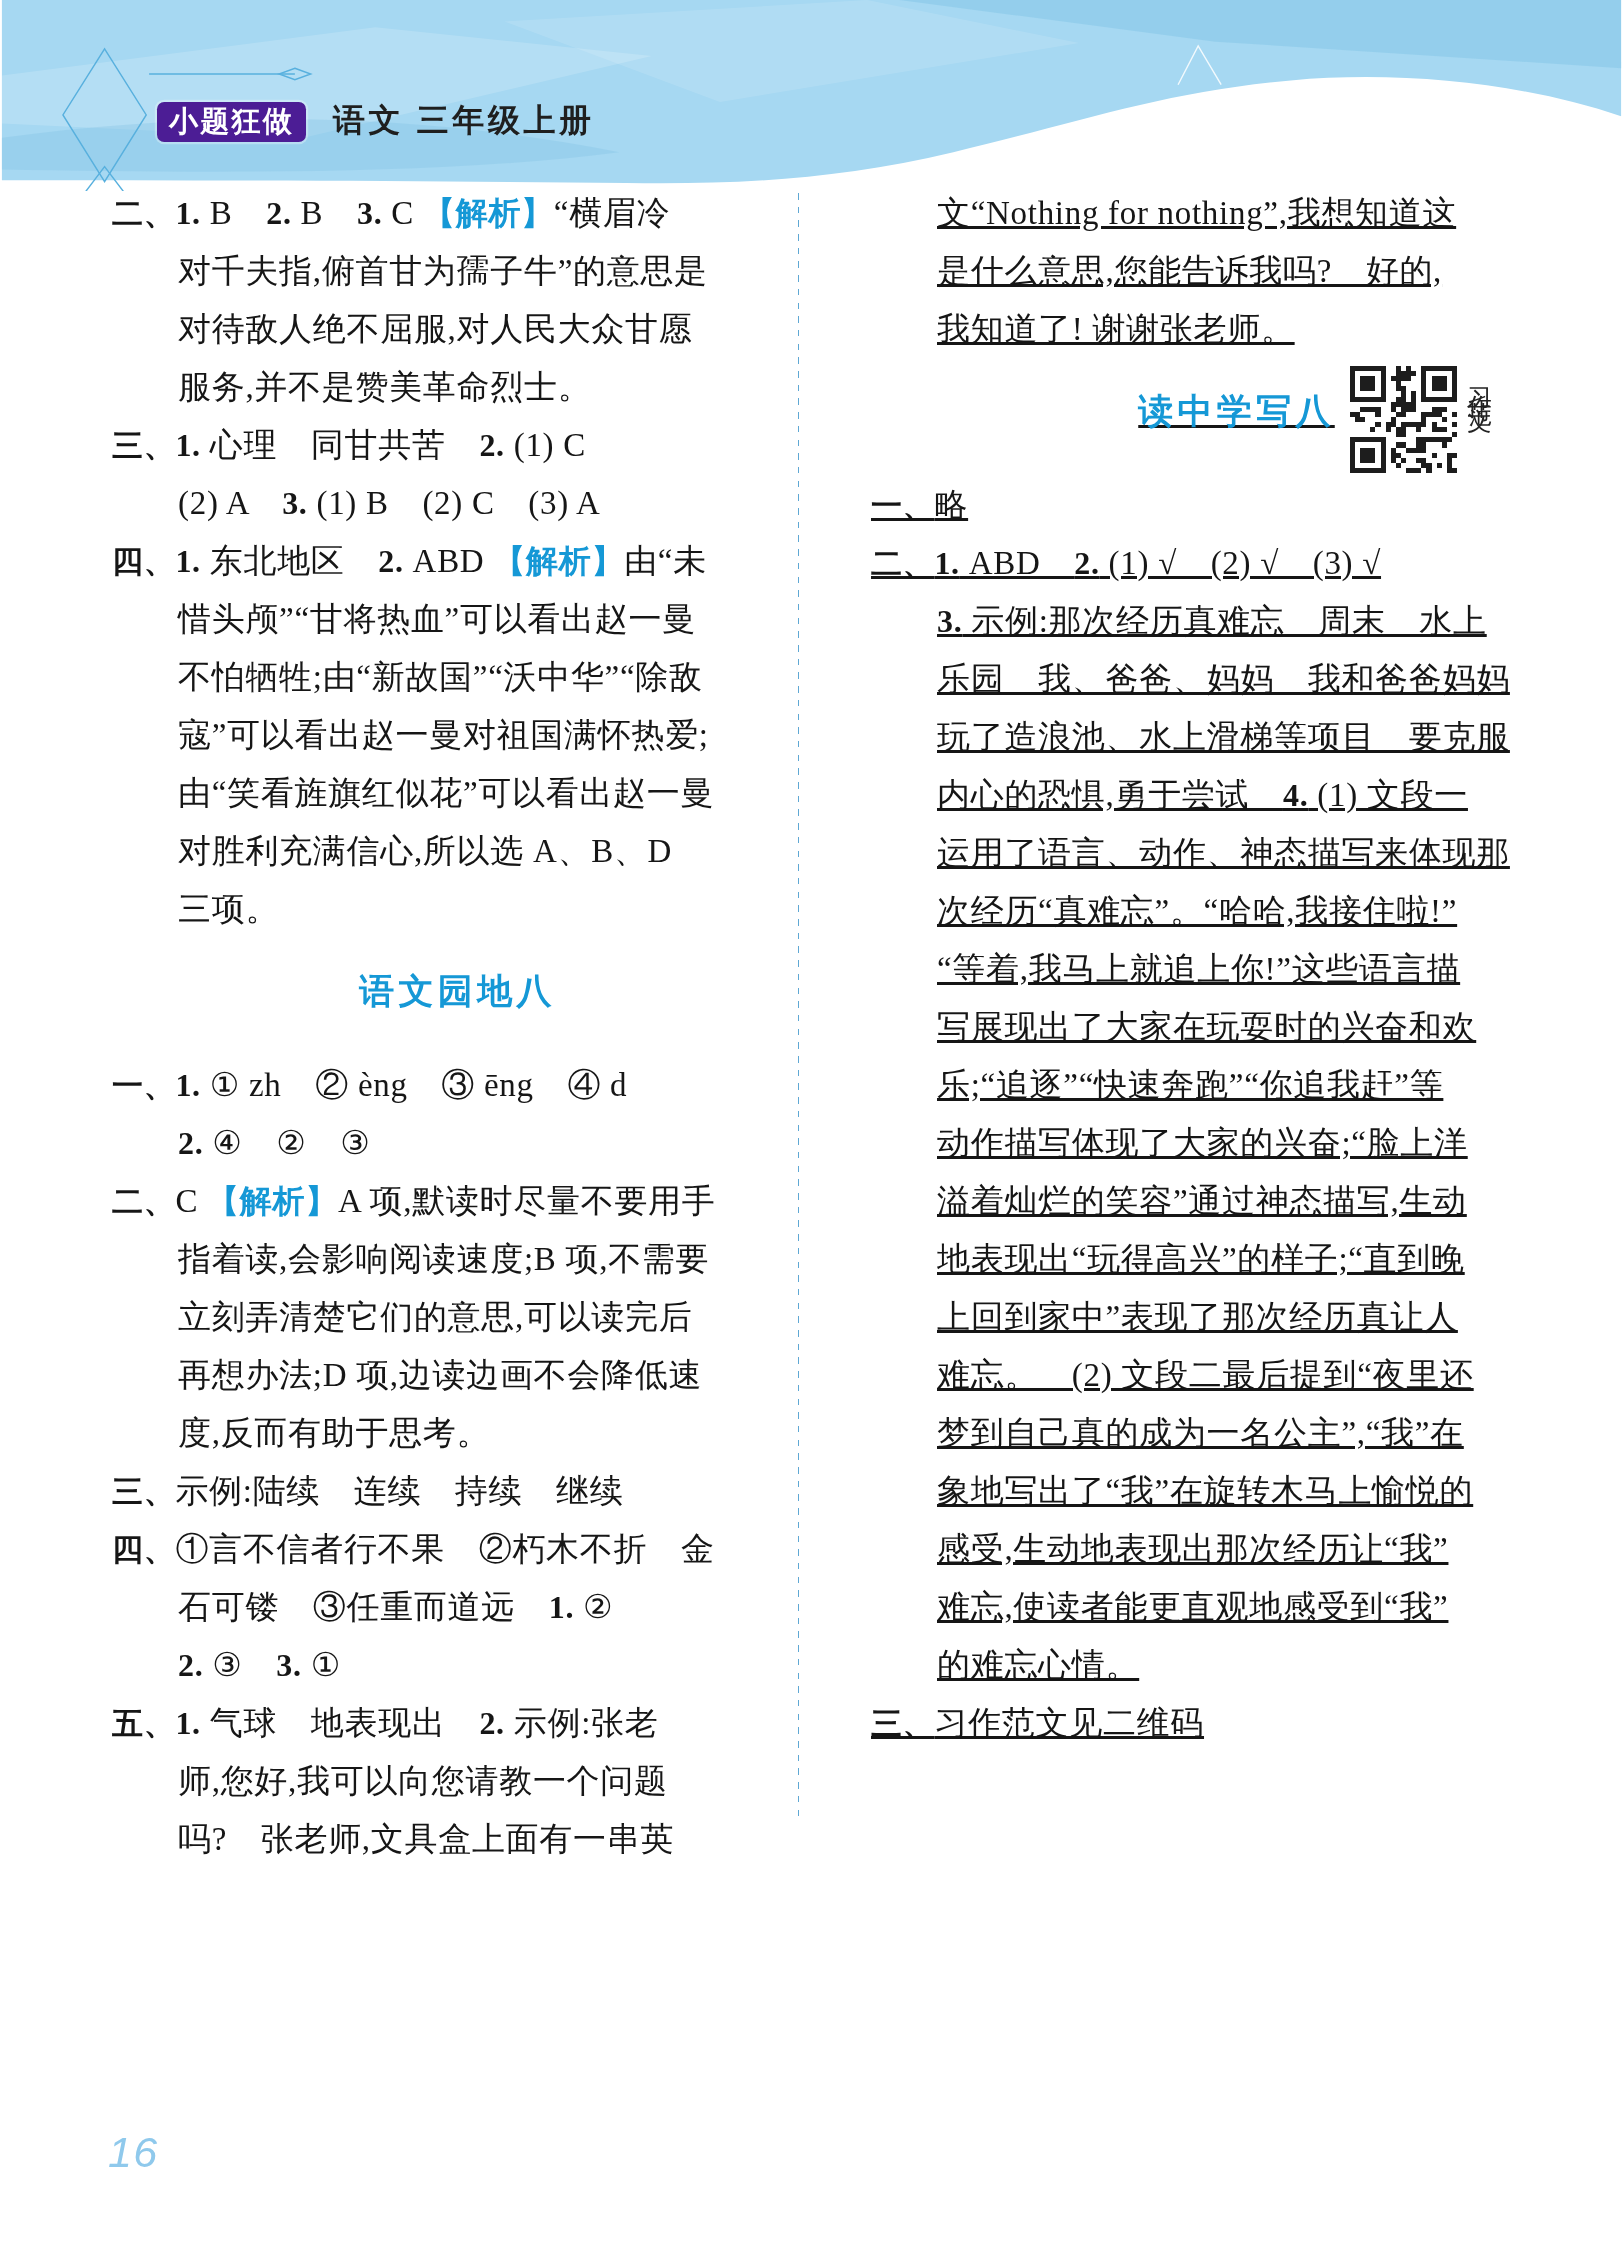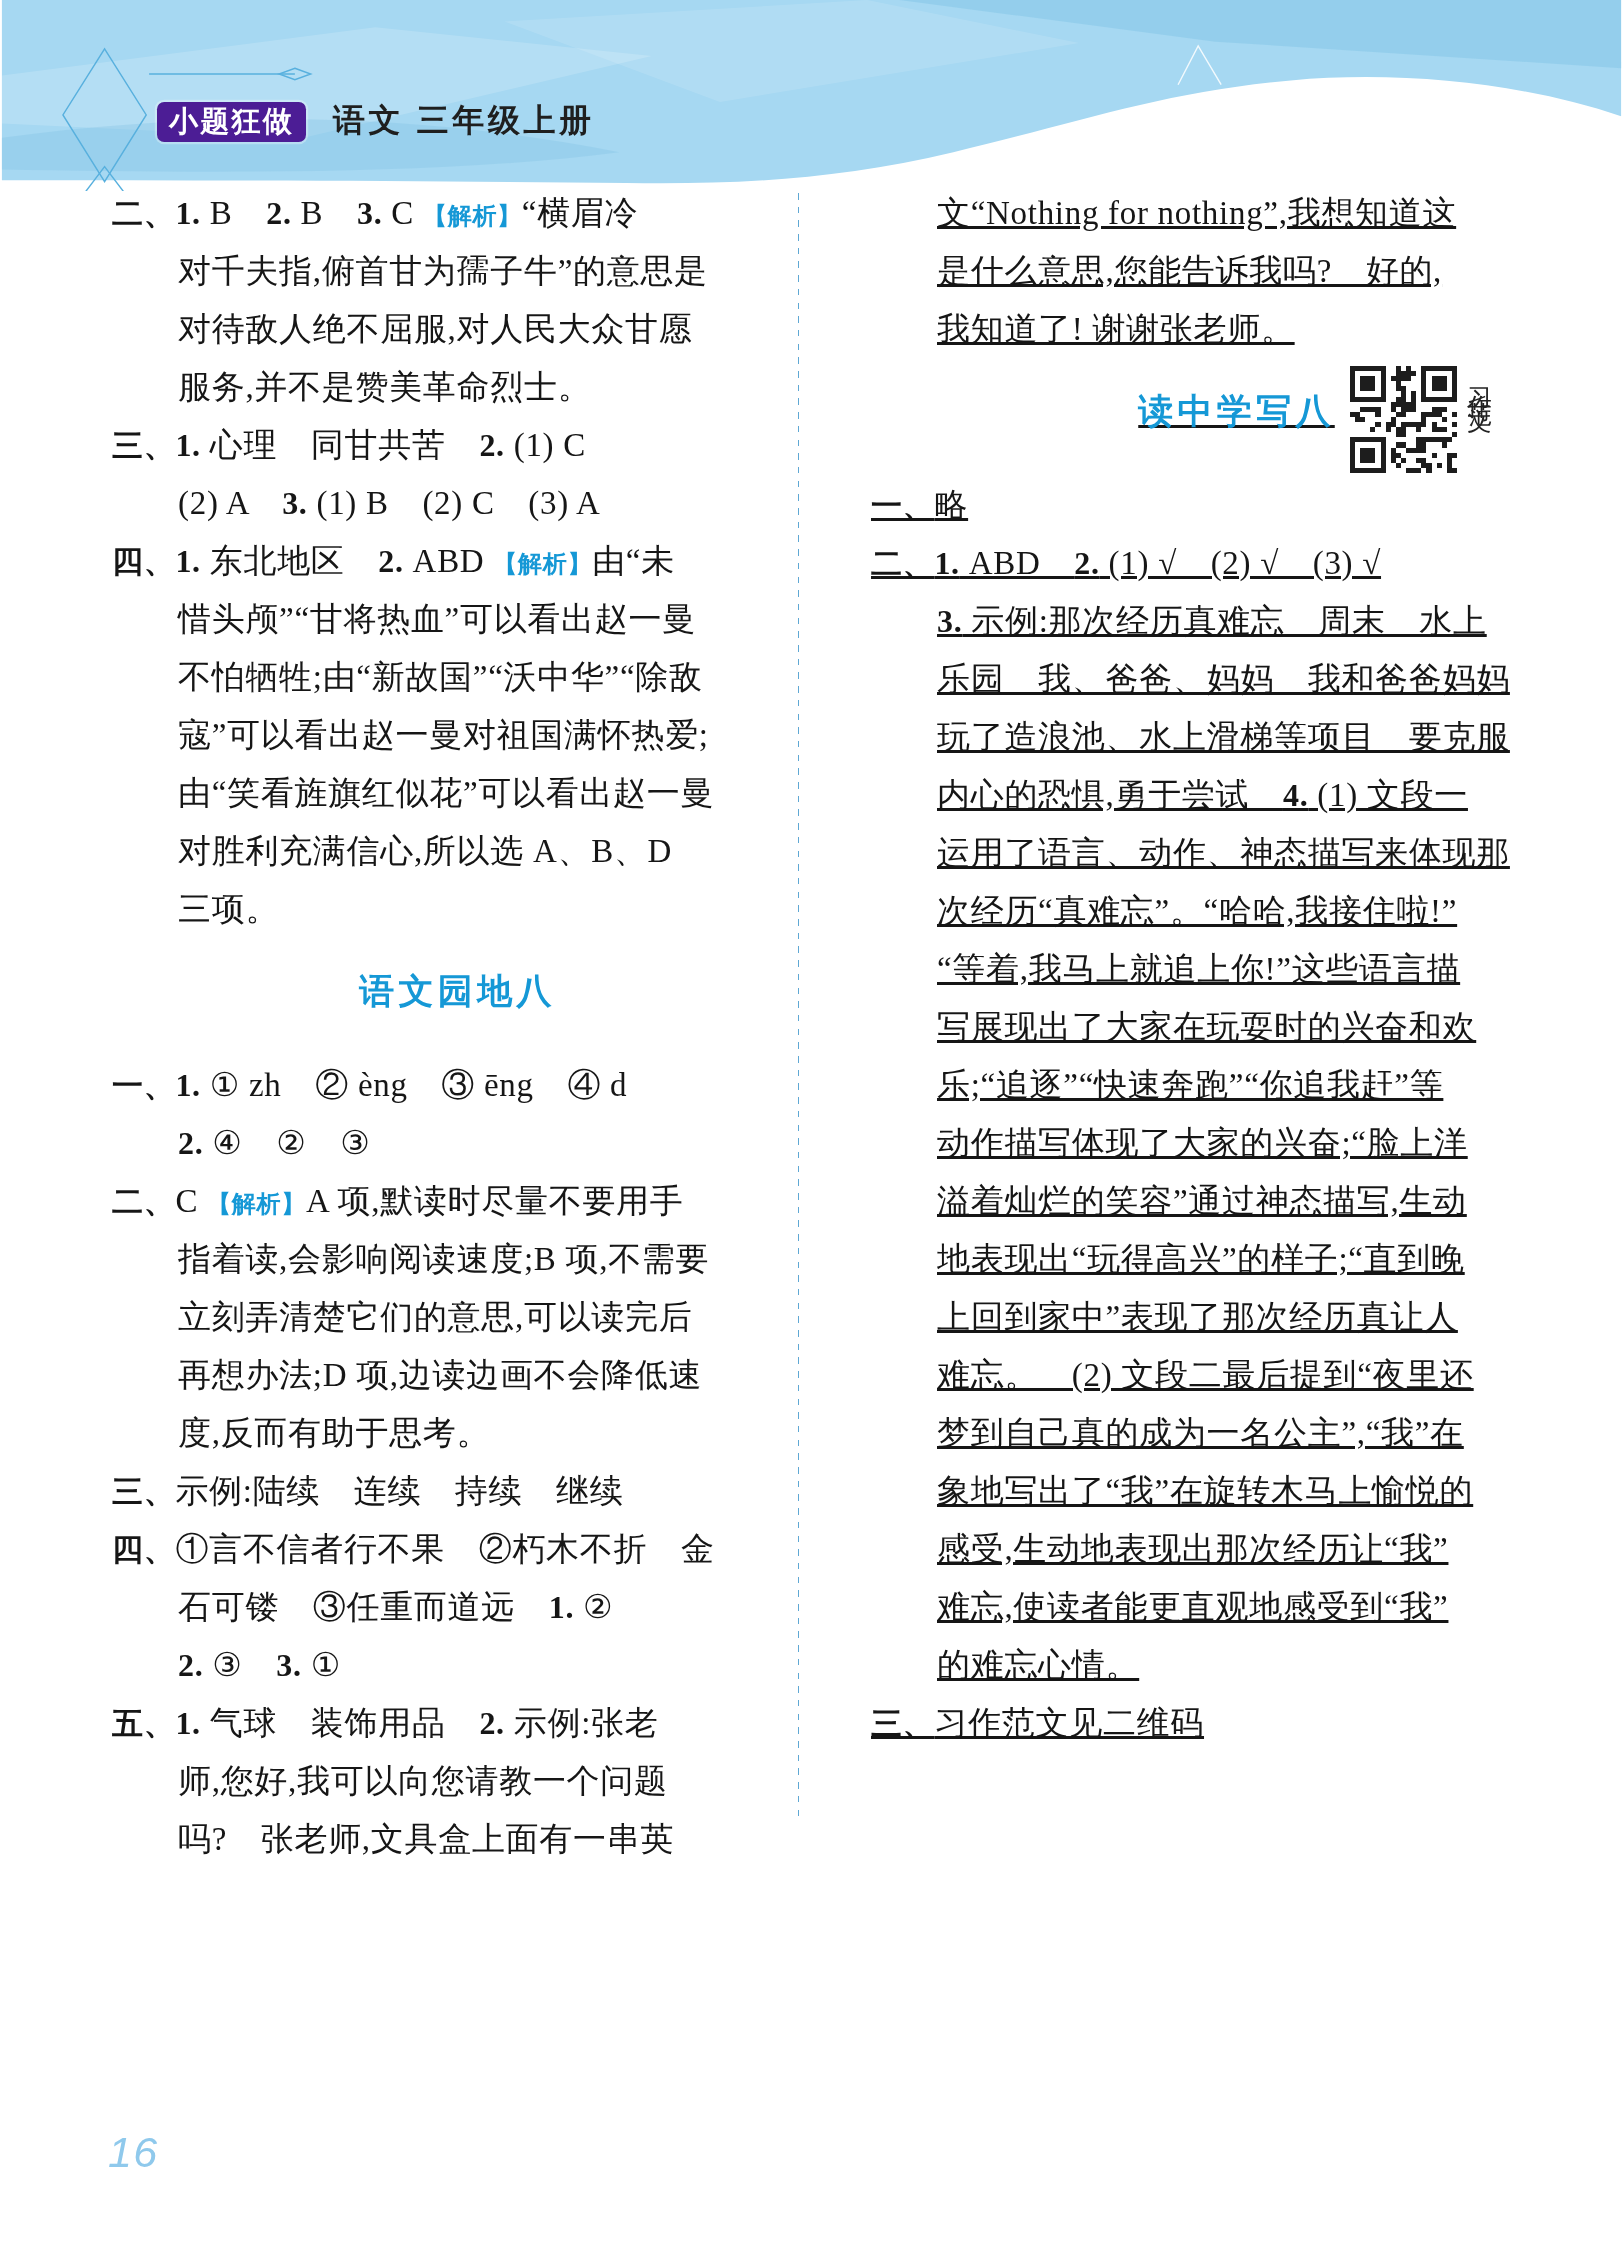--- a/index.html
+++ b/index.html
@@ -18,21 +18,21 @@
 
   
   .col{position:absolute;top:184px;}
   .col-left{left:112px;width:691px;}
   .col-right{left:871px;width:731px;text-decoration:underline;}
   .line{height:58px;line-height:58px;white-space:nowrap;font-size:33px;letter-spacing:0.7px;}
   .line.ind{padding-left:66px;}
   .sg-n{font-family:"Liberation Serif","DejaVu Serif",serif;}
   .sg-m{font-family:"Liberation Sans","DejaVu Sans",sans-serif;font-weight:700;font-size:31px;}
   .sg-b{font-weight:700;font-size:32px;}
-  .sg-x{font-family:Liberation Mono, monospace;font-weight:700;font-size:24px;color:#1598d6;}
+  .sg-x{font-family:Liberation Mono, monospace;font-weight:700;font-size:32px;color:#1598d6;}
   .heading{height:58px;line-height:58px;margin:30px 0;text-align:center;
            font:700 35px "Liberation Sans","DejaVu Sans",sans-serif;color:#1598d6;letter-spacing:4.3px;}
 
   
   .divider{position:absolute;left:798px;top:193px;width:1.4px;height:1628px;
            background:repeating-linear-gradient(to bottom,#5fa8d4 0 6.5px,transparent 6.5px 13.7px);}
 
   
   .qr{position:absolute;left:1350px;top:366px;width:107px;height:107px;}
   .qr svg{width:107px;height:107px;shape-rendering:crispEdges;}
@@ -88,21 +88,21 @@
       <div class="line ind"><span class="sg-b">2.</span><span class="sg-n"> ④　②　③</span></div>
       <div class="line"><span class="sg-m">二、</span><span class="sg-n">C </span><span class="sg-x">【解析】</span><span class="sg-n">A 项,默读时尽量不要用手</span></div>
       <div class="line ind"><span class="sg-n">指着读,会影响阅读速度;B 项,不需要</span></div>
       <div class="line ind"><span class="sg-n">立刻弄清楚它们的意思,可以读完后</span></div>
       <div class="line ind"><span class="sg-n">再想办法;D 项,边读边画不会降低速</span></div>
       <div class="line ind"><span class="sg-n">度,反而有助于思考。</span></div>
       <div class="line"><span class="sg-m">三、</span><span class="sg-n">示例:陆续　连续　持续　继续</span></div>
       <div class="line"><span class="sg-m">四、</span><span class="sg-n">①言不信者行不果　②朽木不折　金</span></div>
       <div class="line ind"><span class="sg-n">石可镂　③任重而道远　</span><span class="sg-b">1.</span><span class="sg-n"> ②</span></div>
       <div class="line ind"><span class="sg-b">2.</span><span class="sg-n"> ③　</span><span class="sg-b">3.</span><span class="sg-n"> ①</span></div>
-      <div class="line"><span class="sg-m">五、</span><span class="sg-b">1.</span><span class="sg-n"> 气球　装饰用品　</span><span class="sg-b">2.</span><span class="sg-n"> 示例:张老</span></div>
+      <div class="line"><span class="sg-m">五、</span><span class="sg-b">1.</span><span class="sg-n"> 气球　地表现出　</span><span class="sg-b">2.</span><span class="sg-n"> 示例:张老</span></div>
       <div class="line ind"><span class="sg-n">师,您好,我可以向您请教一个问题</span></div>
       <div class="line ind"><span class="sg-n">吗?　张老师,文具盒上面有一串英</span></div>
     </div>
   <div class="col col-right" id="col-right">
       <div class="line ind"><span class="sg-n">文“Nothing for nothing”,我想知道这</span></div>
       <div class="line ind"><span class="sg-n">是什么意思,您能告诉我吗?　好的,</span></div>
       <div class="line ind"><span class="sg-n">我知道了! 谢谢张老师。</span></div>
       <div class="heading">读中学写八</div>
       <div class="line"><span class="sg-m">一、</span><span class="sg-n">略</span></div>
       <div class="line"><span class="sg-m">二、</span><span class="sg-b">1.</span><span class="sg-n"> ABD　</span><span class="sg-b">2.</span><span class="sg-n"> (1) √　(2) √　(3) √</span></div>

